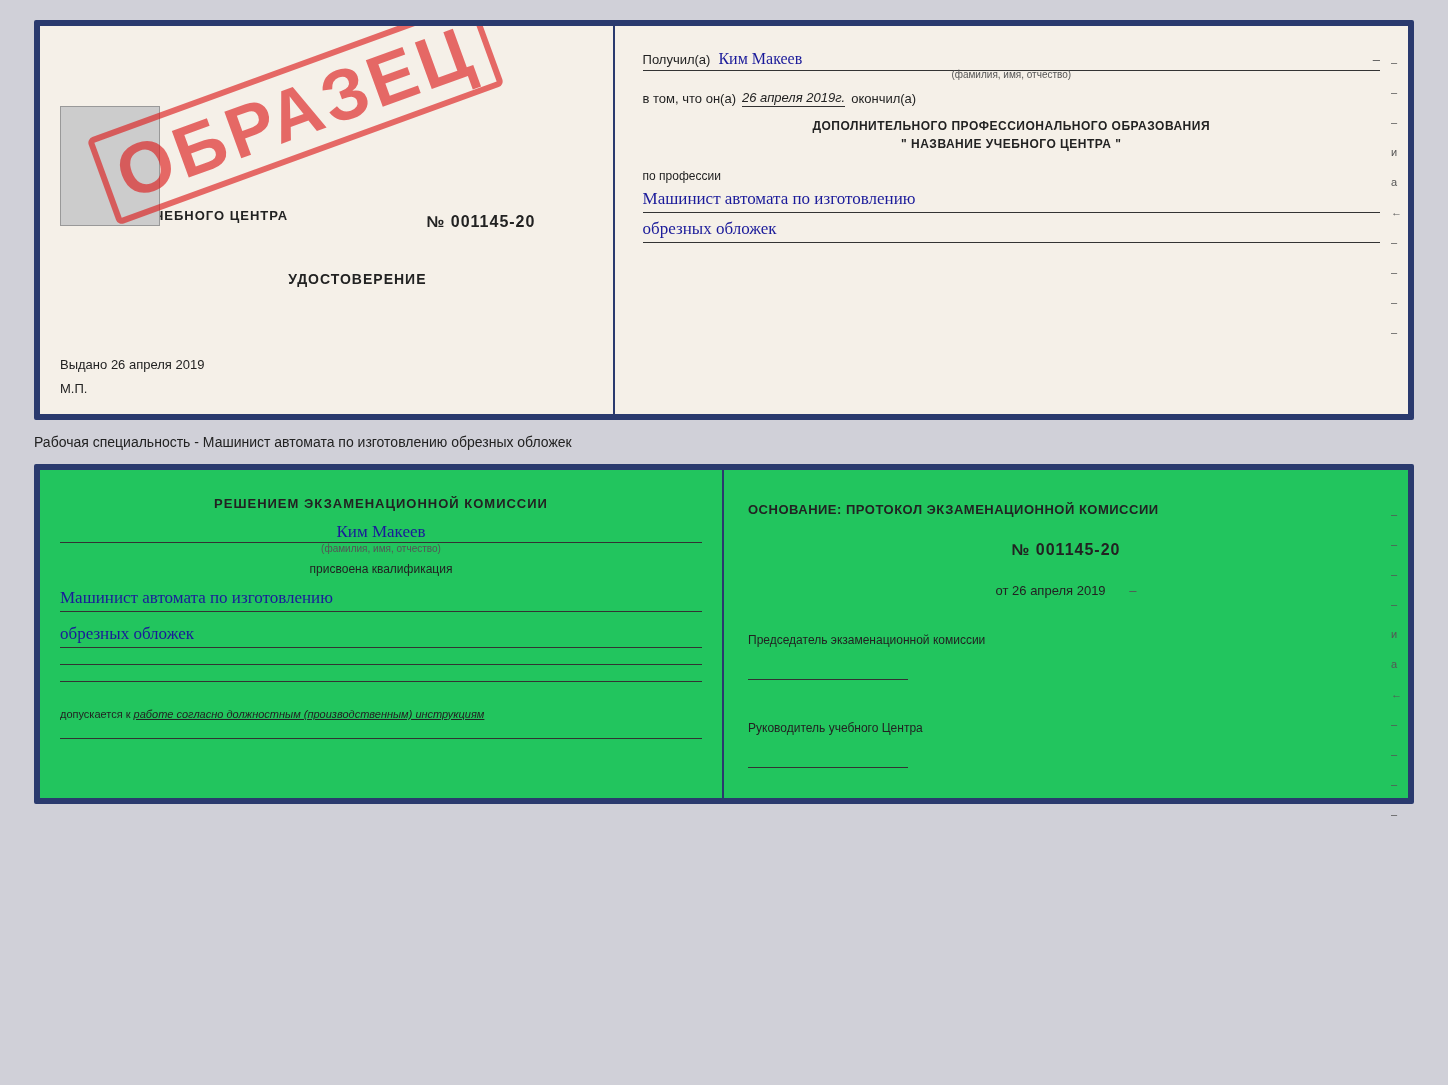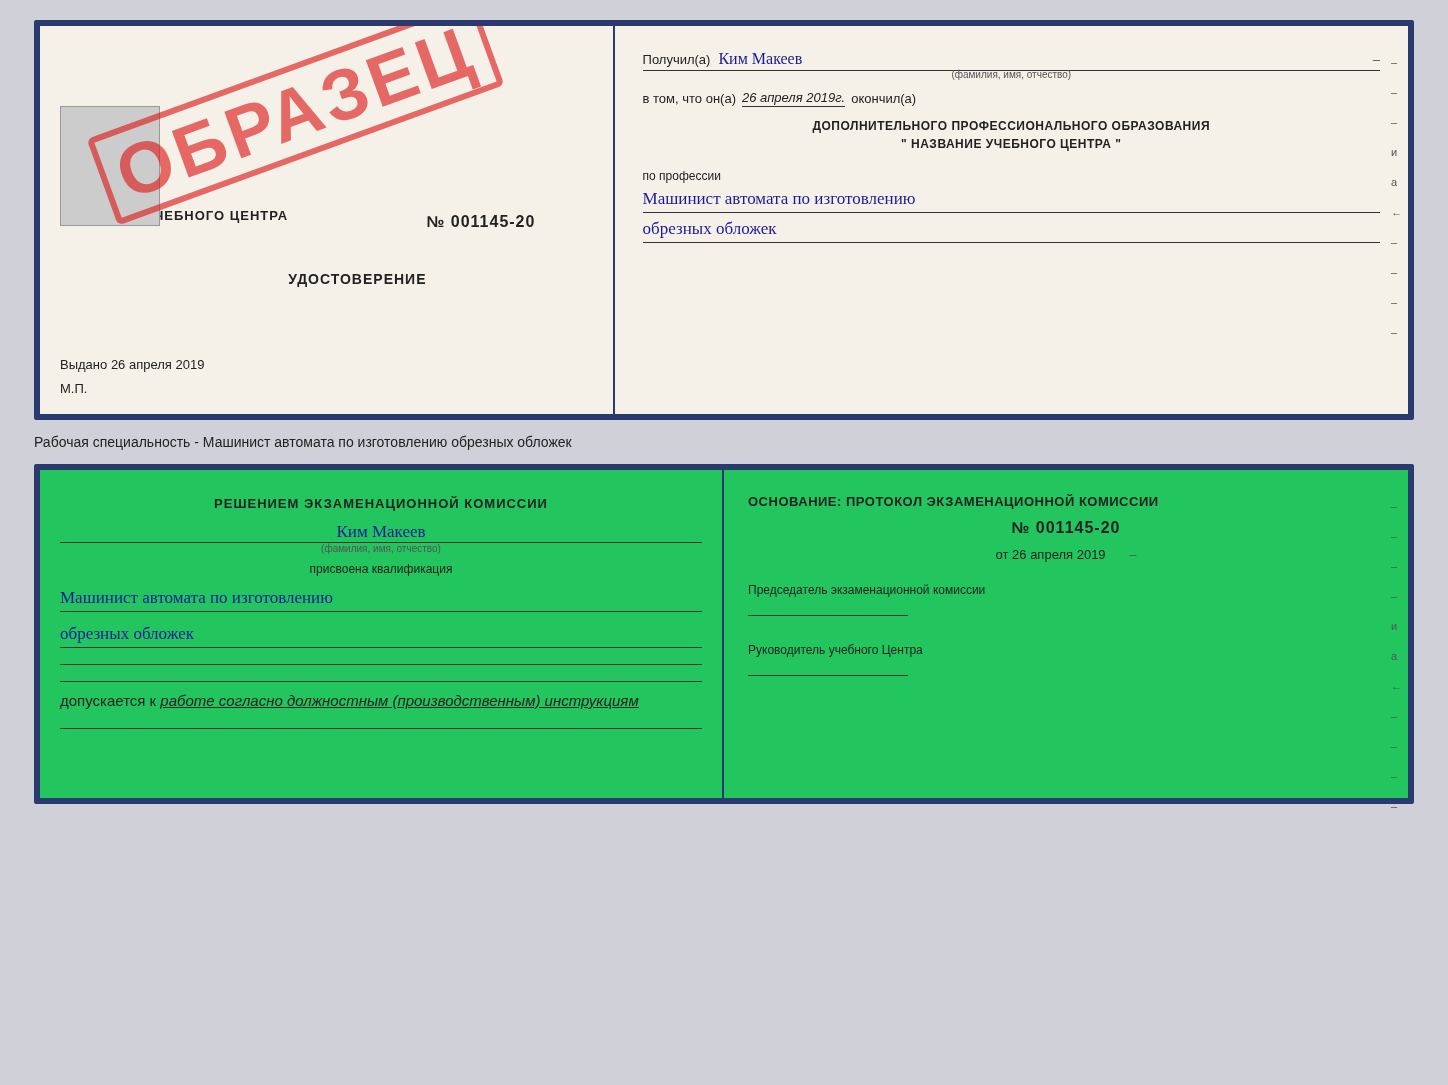--- a/index.html
+++ b/index.html
@@ -249,22 +249,23 @@
       display: flex;
       flex-direction: column;
       gap: 8px;
     }
 
     .bottom-right {
       width: 50%;
       padding: 24px 24px;
       display: flex;
       flex-direction: column;
-      gap: 10px;
+      gap: 24px;
       position: relative;
+      margin-top: 8px;
     }
 
     .resheniem-title {
       font-size: 13px;
       font-weight: bold;
       letter-spacing: 1px;
       text-align: center;
       color: #222;
       text-transform: uppercase;
       line-height: 1.5;
@@ -298,23 +299,23 @@
       line-height: 1.6;
     }
 
     .blank-lines {
       border-bottom: 1px solid #333;
       margin-top: 8px;
       height: 1px;
     }
 
     .dopuskaetsya-text {
-      font-size: 15px;
-      color: #222;
-      margin-top: 0;
+      font-size: 11px;
+      color: #222;
+      margin-top: 16px;
       line-height: 1.5;
     }
 
     .dopuskaetsya-text em {
       font-style: italic;
       text-decoration: underline;
     }
 
     .osnovanie-title {
       font-size: 13px;

